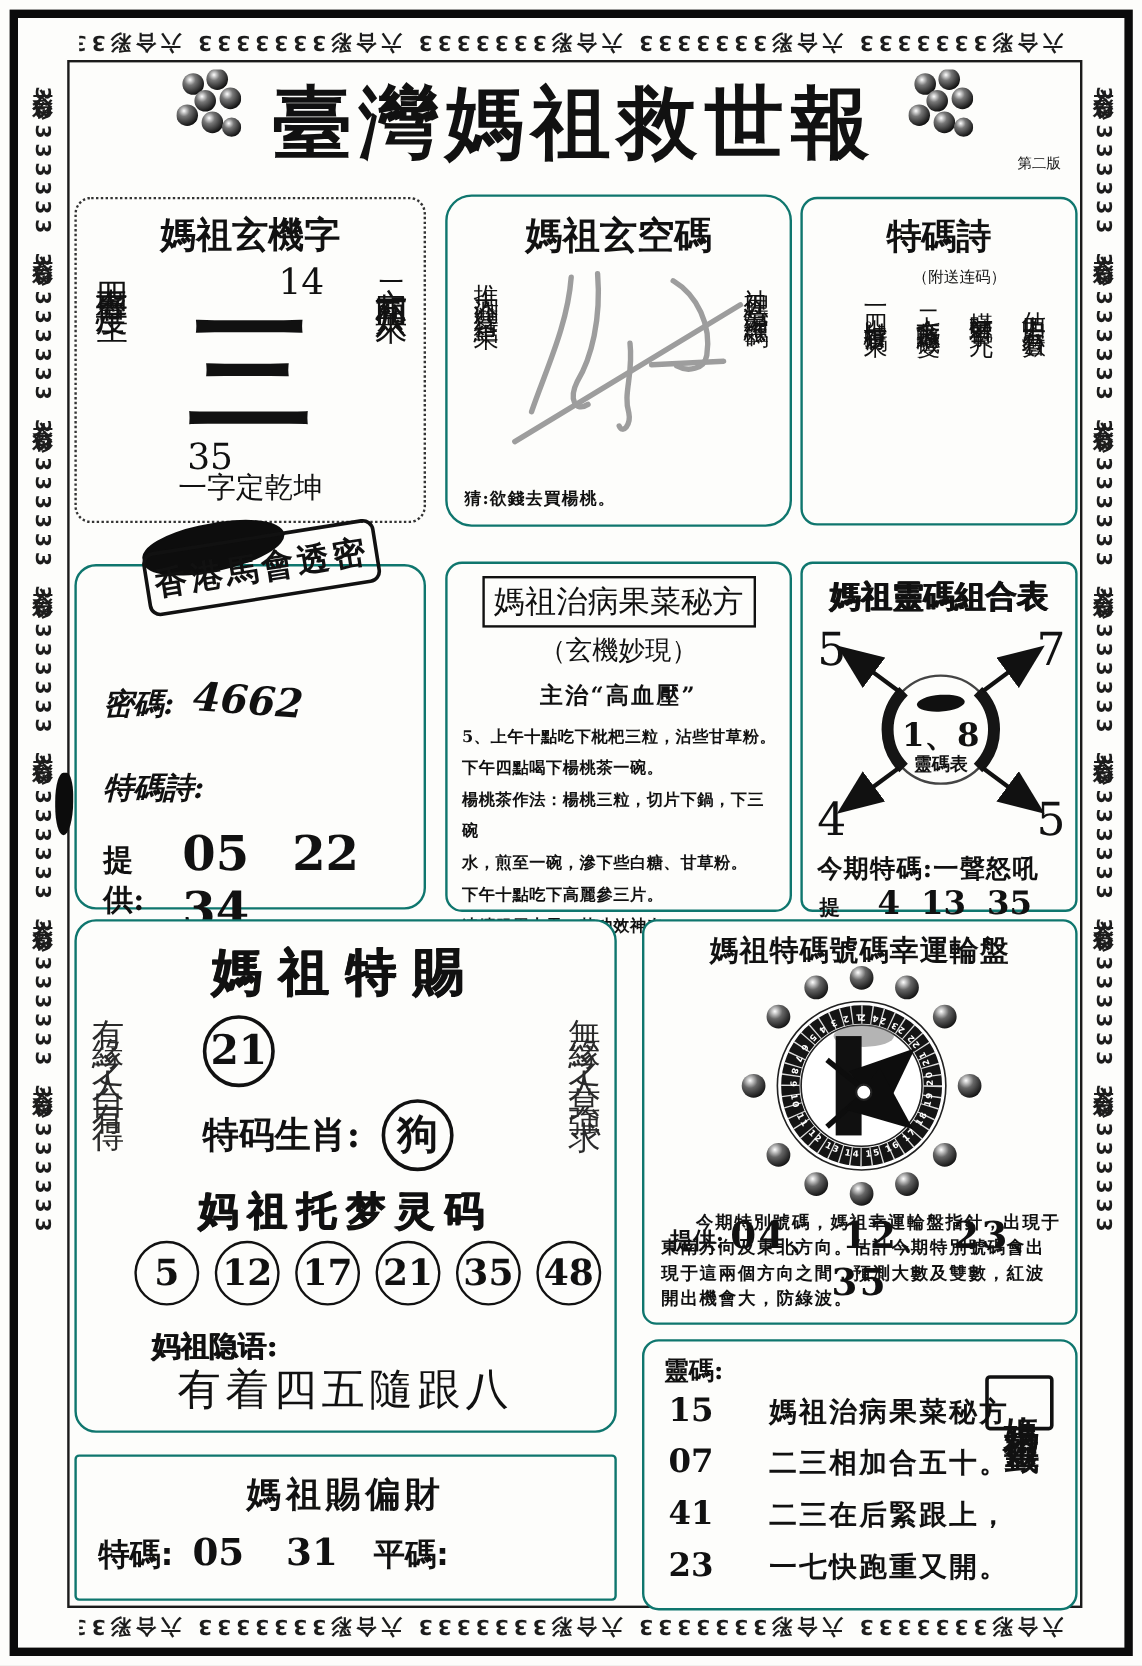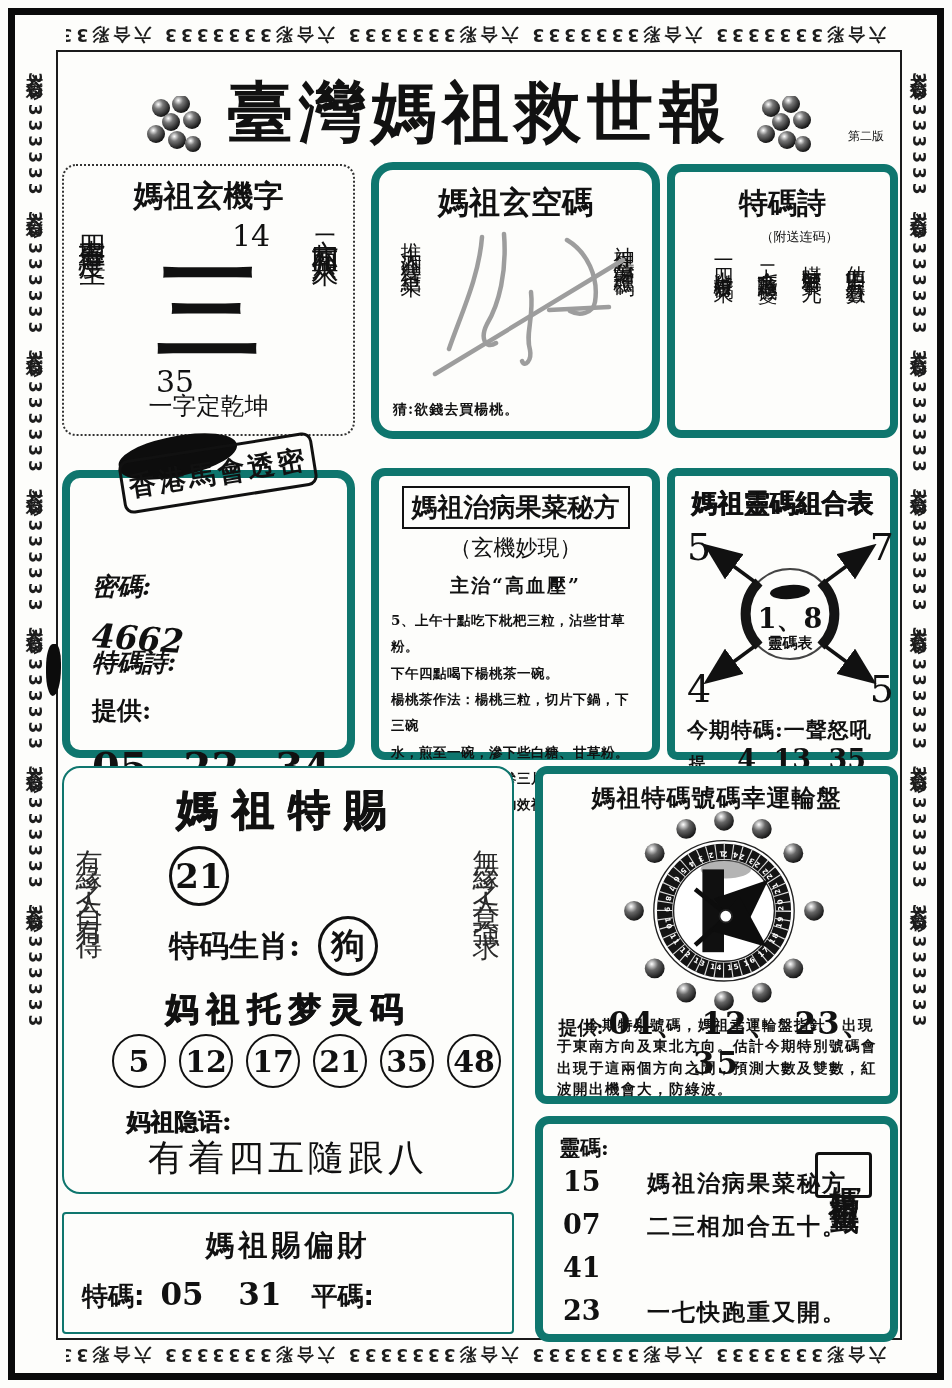--- a/index.html
+++ b/index.html
@@ -24,27 +24,27 @@
             transform:rotate(180deg); }
   .band-top { top:24px; }
   .band-bottom { top:1344px; }
   .band-v { top:60px; height:1270px; width:22px;
             writing-mode:vertical-rl; text-orientation:mixed; line-height:22px; }
   .band-left { left:24px; }
   .band-right { left:908px; }
 
   
   .masthead { position:absolute; left:56px; top:58px; width:846px; height:100px;
-              display:flex; align-items:flex-end; justify-content:center; gap:26px; }
+              display:flex; align-items:flex-start; justify-content:center; gap:26px; }
   .paper-title { font-size:66px; font-weight:900; letter-spacing:6px;
                  font-family:"DejaVu Sans", sans-serif; }
   .edition { position:absolute; left:848px; top:128px; font-size:12px; }
 
   
-  .box { position:absolute; border:8px solid #0f766e; background:#fdfdfb; }
+  .box { position:absolute; border:2px solid #0f766e; background:#fdfdfb; }
   .box-title { text-align:center; font-weight:bold; }
 
   .v-text { writing-mode:vertical-rl; text-orientation:upright; }
 
   
   #box-xuanji { left:62px; top:164px; width:293px; height:272px;
                 border:2px dotted #333; border-radius:14px; }
   #box-xuanji .box-title { font-size:30px; margin-top:10px; font-family:"DejaVu Serif",serif; }
   .xuanji-col { position:absolute; top:48px; font-size:27px; letter-spacing:4px;
                 font-family:"DejaVu Serif",serif; }
@@ -78,31 +78,31 @@
 
   
   #box-hk { left:62px; top:470px; width:293px; height:288px; border-radius:18px; }
   .stamp { position:absolute; left:120px; top:446px; width:196px; height:54px;
            border:3px solid #111; border-radius:10px; transform:rotate(-9deg);
            display:flex; align-items:center; justify-content:center;
            font-size:27px; font-weight:bold; letter-spacing:3px; background:transparent;
            font-family:"DejaVu Serif",serif; z-index:3; }
   .stamp-blob { position:absolute; left:118px; top:436px; width:120px; height:40px;
                 background:#0d0d0d; border-radius:45% 55% 50% 50%; transform:rotate(-12deg); z-index:2; }
-  .hk-row { position:absolute; left:22px; display:flex; align-items:baseline; gap:16px;flex-direction:column; }
+  .hk-row { position:absolute; left:22px; display:flex; align-items:baseline; gap:16px; }
   .hk-label { font-size:25px; font-weight:bold; font-style:italic; font-family:"DejaVu Serif",serif; }
   .hk-mima-v { font-size:33px; font-weight:bold; font-style:italic; transform:rotate(4deg);
                font-family:"DejaVu Serif",serif; }
   .hk-shi-v { font-size:23px; font-weight:bold; font-family:"DejaVu Serif",serif; letter-spacing:2px; }
   .hk-nums { font-size:40px; font-weight:bold; font-family:"DejaVu Serif",serif; word-spacing:22px; }
 
   
   #box-recipe { left:371px; top:468px; width:289px; height:292px; border-radius:14px; }
   .rc-title { margin:10px auto 0; width:max-content; border:2px solid #111; padding:2px 8px;
-              font-size:26px; font-weight:bold; font-family:"DejaVu Serif",serif; }
+              font-size:26px; font-weight:normal; font-family:"DejaVu Serif",serif; }
   .rc-sub { text-align:center; font-size:22px; margin-top:4px; font-family:"DejaVu Serif",serif; }
   .rc-main { text-align:center; font-size:19px; font-weight:bold; margin-top:10px;
              font-family:"DejaVu Serif",serif; letter-spacing:2px; }
   .rc-lines { margin:8px 10px 0 12px; font-size:13.5px; font-weight:bold; line-height:1.95;
               font-family:"DejaVu Serif",serif; letter-spacing:0.5px; }
 
   
   #box-combo { left:667px; top:468px; width:231px; height:292px; border-radius:10px; }
   #box-combo .box-title { font-size:26px; margin-top:10px; font-weight:900;
                           text-shadow:0.6px 0 #111, -0.6px 0 #111; }
@@ -404,20 +404,21 @@
       <div class="lm-row">
         <span class="lm-num">15</span>
         <span class="lm-text">媽祖治病果菜秘方，</span>
       </div>
       <div class="lm-row">
         <span class="lm-num">07</span>
         <span class="lm-text">二三相加合五十。</span>
       </div>
       <div class="lm-row">
         <span class="lm-num">41</span>
+        <span class="lm-text">二三在后緊跟上，</span>
       </div>
       <div class="lm-row">
         <span class="lm-num">23</span>
         <span class="lm-text">一七快跑重又開。</span>
       </div>
     </div>
     <div class="lm-side">媽祖靈籤</div>
   </div>
 
 </div>

